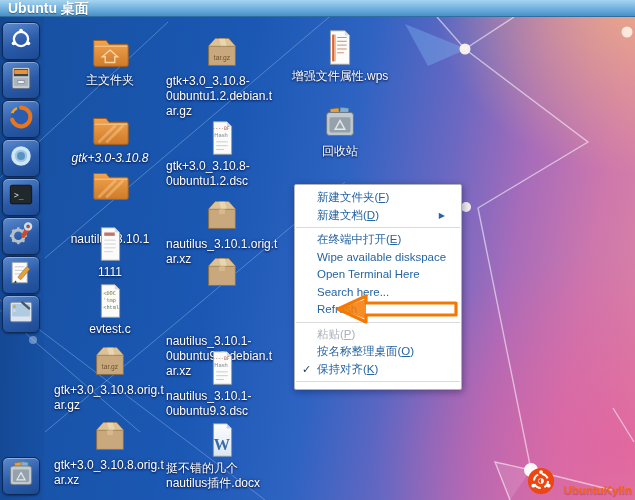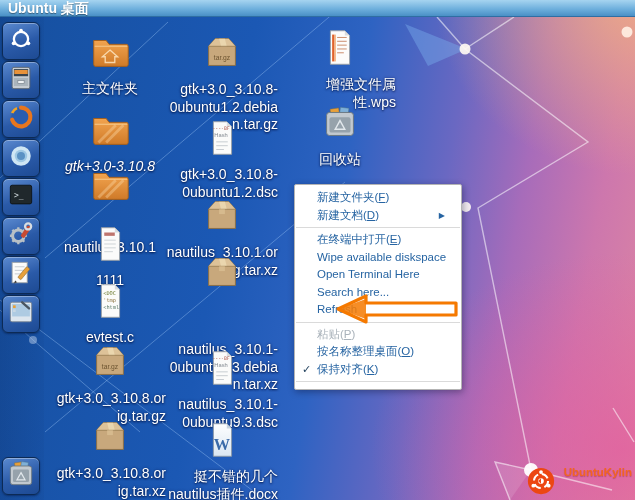--- a/index.html
+++ b/index.html
@@ -22,36 +22,36 @@
   }
   .launcher{position:absolute;left:0;top:17px;width:44px;height:483px;z-index:10;
     background:linear-gradient(to right,rgba(8,30,80,.18),rgba(8,30,80,.05));}
   .ltile{position:absolute;left:2px;width:38px;height:38px;border-radius:6px;
     background:linear-gradient(160deg,#5b8ad0,#2a5aa8 55%,#1d4a93);
     border:1px solid #0c2a55;box-shadow:inset 0 1px 0 rgba(255,255,255,.35),0 1px 2px rgba(0,10,40,.4);
     display:flex;align-items:center;justify-content:center;}
   .ltile svg{width:32px;height:32px;}
   .dicon{position:absolute;width:112px;display:flex;flex-direction:column;align-items:center;z-index:5;}
   .dicon-glyph svg{width:46px;height:40px;display:block;}
-  .dicon-label{margin-top:8px;font-size:14px;line-height:1.25;color:#fff;text-align:right;
+  .dicon-label{margin-top:1px;font-size:12px;line-height:1.25;color:#fff;text-align:left;
     overflow-wrap:anywhere;text-shadow:0 1px 2px rgba(0,20,70,.9),0 0 3px rgba(0,20,70,.55);}
   .cmenu{position:absolute;left:294px;top:184px;width:168px;z-index:50;
     background:#ffffff;border:1px solid #b4b4b4;border-radius:2px;
     box-shadow:1px 2px 7px rgba(10,10,40,.38);padding:4px 0;
     font-size:11.5px;color:#2664a2;}
   .mi{height:17.5px;line-height:17.5px;display:flex;align-items:center;padding:0 16px 0 7px;cursor:default;}
   .mcheck{width:15px;flex:0 0 15px;color:#24435f;font-size:11px;}
   .mtext{flex:1;white-space:nowrap;}
   .mtext u{text-underline-offset:1px;}
   .msub{flex:0 0 auto;font-size:8px;color:#2664a2;}
   .mi.disabled{color:#a9b2ba;align-items:center;}
   .mi.disabled .mtext u{color:#a9b2ba;}
   .msep{height:1px;background:#dadada;margin:3px 1px;}
   .annotation-arrow{position:absolute;left:330px;top:288px;z-index:60;pointer-events:none;}
-  .kylin{position:absolute;right:3px;top:466px;z-index:20;display:flex;align-items:flex-start;gap:8px;}
+  .kylin{position:absolute;right:3px;top:466px;z-index:20;display:flex;align-items:flex-end;gap:8px;}
   .kylin svg{width:30px;height:30px;}
   .kylin-text{color:#f26422;font-weight:bold;font-size:11.5px;text-shadow:0 1px 1px rgba(120,20,40,.35);}
 </style>
 </head>
 <body>
 
 <div class="screen">
 
   <svg class="bgdeco" width="635" height="500" viewBox="0 0 635 500">
     <g stroke="rgba(165,205,250,0.38)" stroke-width="1" fill="none">

